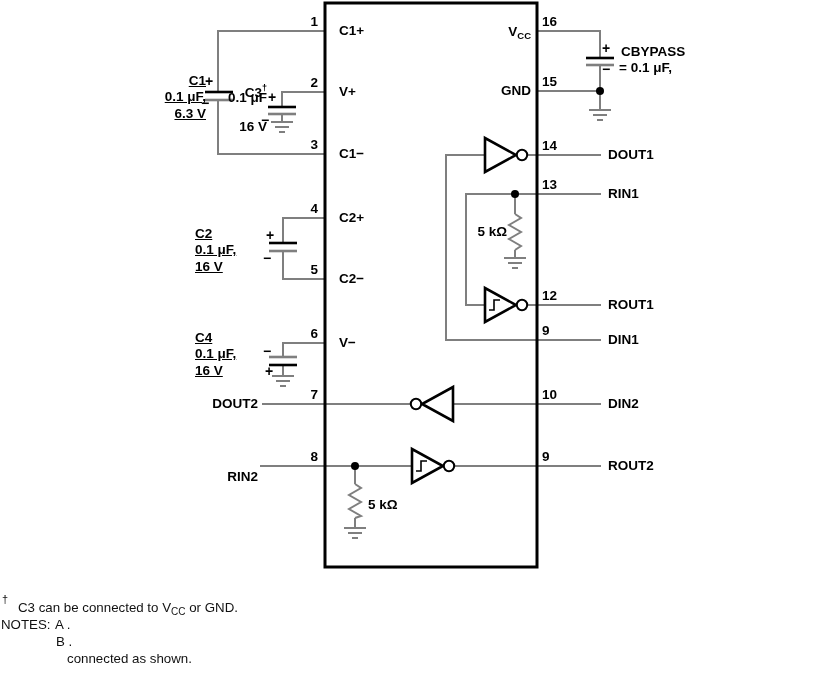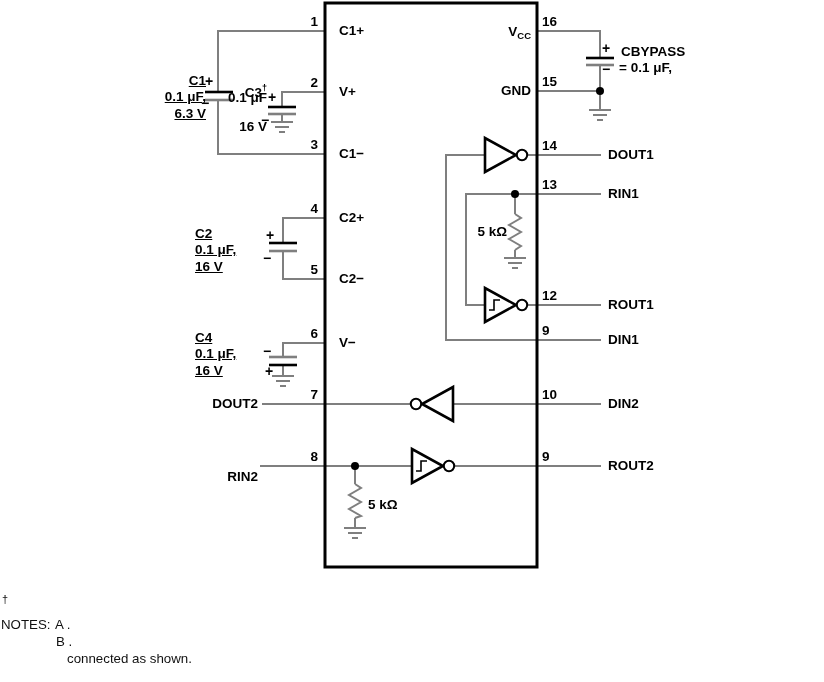--- a/index.html
+++ b/index.html
@@ -169,20 +169,21 @@
 
   <div class="t sg" style="left:602px;top:42px">+</div>
   <div class="t b" style="left:621px;top:44px">CBYPASS</div>
   <div class="t sg" style="left:602px;top:63px">−</div>
   <div class="t b" style="left:619px;top:60px">= 0.1 μF,</div>
 
   <div class="t b r" style="right:317px;top:224px">5 kΩ</div>
   <div class="t b" style="left:368px;top:497px">5 kΩ</div>
 
   <div class="t note" style="left:2px;top:592px;font-size:11px">†</div>
+  <div class="t note" style="left:18px;top:600px"><span>C3 can be connected to V</span><span class="nsub">CC</span><span> or GND.</span></div>
 
   <div class="t note" style="left:1px;top:617px">NOTES:</div>
   <div class="t note" style="left:55px;top:617px">A .</div>
 
   <div class="t note" style="left:56px;top:634px">B .</div>
   <div class="t note" style="left:67px;top:651px">connected as shown.</div>
 
 
 </div>
 

